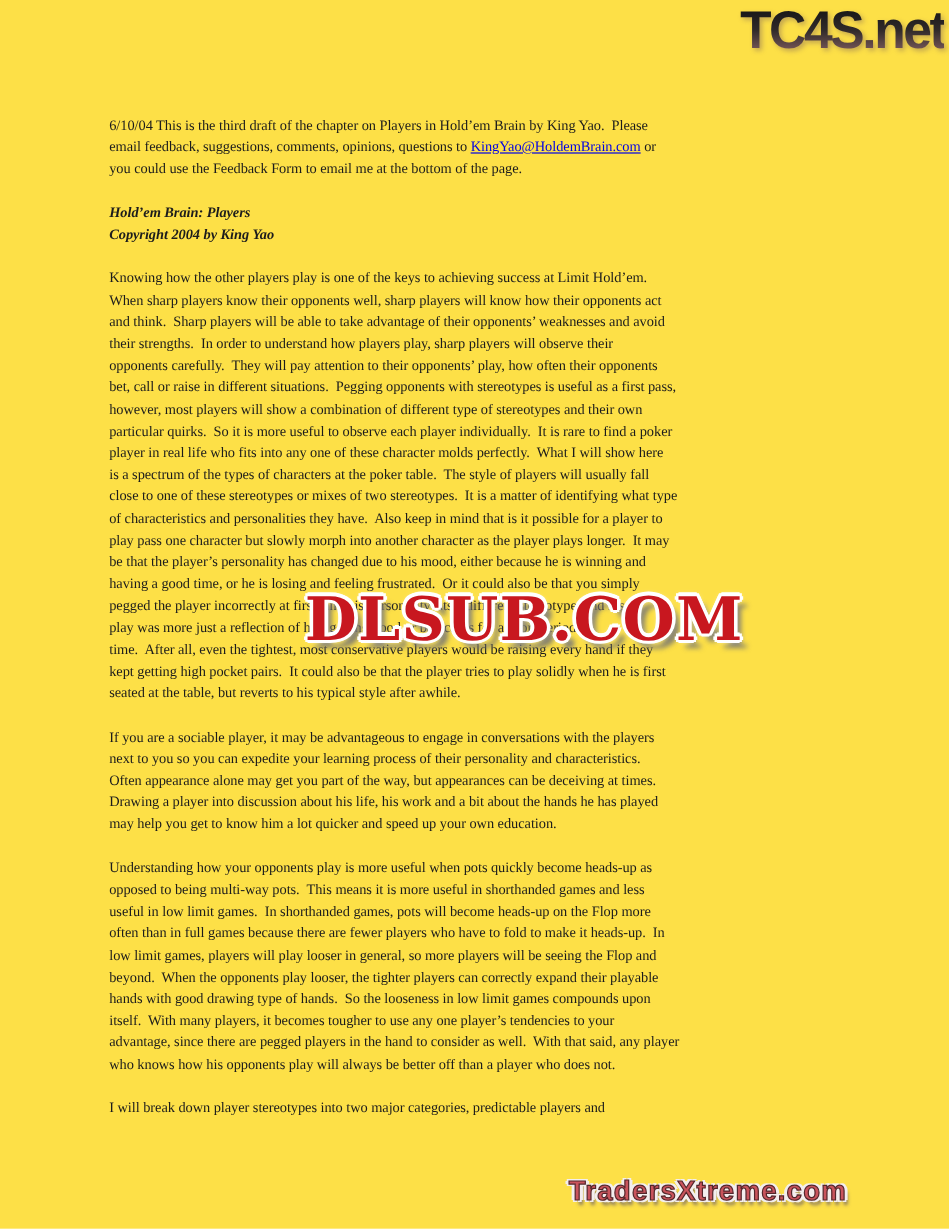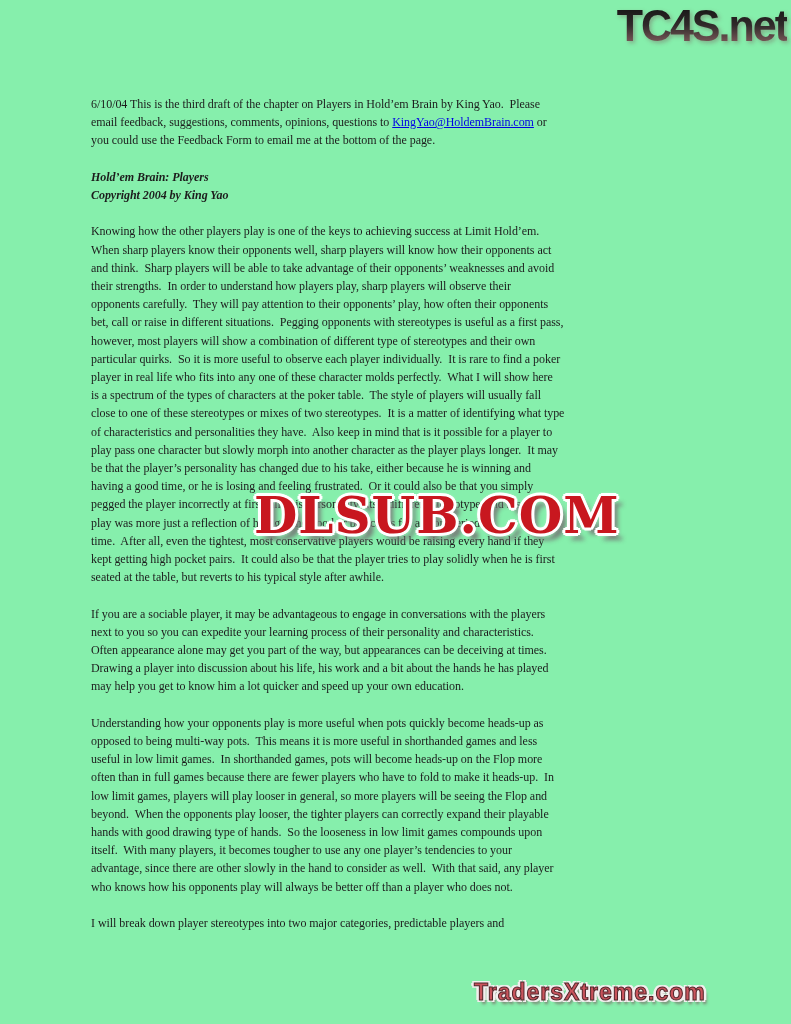--- a/index.html
+++ b/index.html
@@ -3,21 +3,21 @@
 <meta charset="utf-8">
 <style>
   html, body { margin:0; padding:0; }
   body {
     width:791px; height:1024px;
     background:#ffffff;
     position:relative;
     overflow:hidden;
     font-family:"Liberation Serif","DejaVu Serif",serif;
   }
-  .page { position:absolute; inset:0; background:#86efac; }
+  .page { position:absolute; inset:0; background:#fde047; }
 
   
   .tc4s-logo {
     position:absolute; top:1px; right:4px;
     font-family:"Liberation Sans","DejaVu Sans",sans-serif;
     font-weight:bold; font-size:43px; letter-spacing:-2px;
     background:linear-gradient(180deg,#141414 8%, #302a2a 48%, #6f5252 78%, #937070 100%);
     -webkit-background-clip:text; background-clip:text; color:transparent;
     transform:scaleY(1.03); transform-origin:top;
     filter:drop-shadow(2px 2px 2px rgba(120,90,90,0.45));
@@ -89,21 +89,21 @@
         <div class="line">their strengths.  In order to understand how players play, sharp players will observe their</div>
         <div class="line">opponents carefully.  They will pay attention to their opponents’ play, how often their opponents</div>
         <div class="line">bet, call or raise in different situations.  Pegging opponents with stereotypes is useful as a first pass,</div>
         <div class="line">however, most players will show a combination of different type of stereotypes and their own</div>
         <div class="line">particular quirks.  So it is more useful to observe each player individually.  It is rare to find a poker</div>
         <div class="line">player in real life who fits into any one of these character molds perfectly.  What I will show here</div>
         <div class="line">is a spectrum of the types of characters at the poker table.  The style of players will usually fall</div>
         <div class="line">close to one of these stereotypes or mixes of two stereotypes.  It is a matter of identifying what type</div>
         <div class="line">of characteristics and personalities they have.  Also keep in mind that is it possible for a player to</div>
         <div class="line">play pass one character but slowly morph into another character as the player plays longer.  It may</div>
-        <div class="line">be that the player’s personality has changed due to his take, either because he is winning and</div>
+        <div class="line">be that the player’s personality has changed due to his mood, either because he is winning and</div>
         <div class="line">having a good time, or he is losing and feeling frustrated.  Or it could also be that you simply</div>
         <div class="line">pegged the player incorrectly at first, and his personality fits a different stereotype, and his</div>
         <div class="line">play was more just a reflection of him getting good or bad cards for a short period of</div>
         <div class="line">time.  After all, even the tightest, most conservative players would be raising every hand if they</div>
         <div class="line">kept getting high pocket pairs.  It could also be that the player tries to play solidly when he is first</div>
         <div class="line">seated at the table, but reverts to his typical style after awhile.</div>
       </div>
 
     <div class="para">
         <div class="line">If you are a sociable player, it may be advantageous to engage in conversations with the players</div>
@@ -115,21 +115,21 @@
 
     <div class="para">
         <div class="line">Understanding how your opponents play is more useful when pots quickly become heads-up as</div>
         <div class="line">opposed to being multi-way pots.  This means it is more useful in shorthanded games and less</div>
         <div class="line">useful in low limit games.  In shorthanded games, pots will become heads-up on the Flop more</div>
         <div class="line">often than in full games because there are fewer players who have to fold to make it heads-up.  In</div>
         <div class="line">low limit games, players will play looser in general, so more players will be seeing the Flop and</div>
         <div class="line">beyond.  When the opponents play looser, the tighter players can correctly expand their playable</div>
         <div class="line">hands with good drawing type of hands.  So the looseness in low limit games compounds upon</div>
         <div class="line">itself.  With many players, it becomes tougher to use any one player’s tendencies to your</div>
-        <div class="line">advantage, since there are other slowly in the hand to consider as well.  With that said, any player</div>
+        <div class="line">advantage, since there are pegged players in the hand to consider as well.  With that said, any player</div>
         <div class="line">who knows how his opponents play will always be better off than a player who does not.</div>
       </div>
 
     <div class="para">
         <div class="line">I will break down player stereotypes into two major categories, predictable players and</div>
       </div>
 
   </div>
 
   <div class="dlsub-watermark">DLSUB.COM</div>

